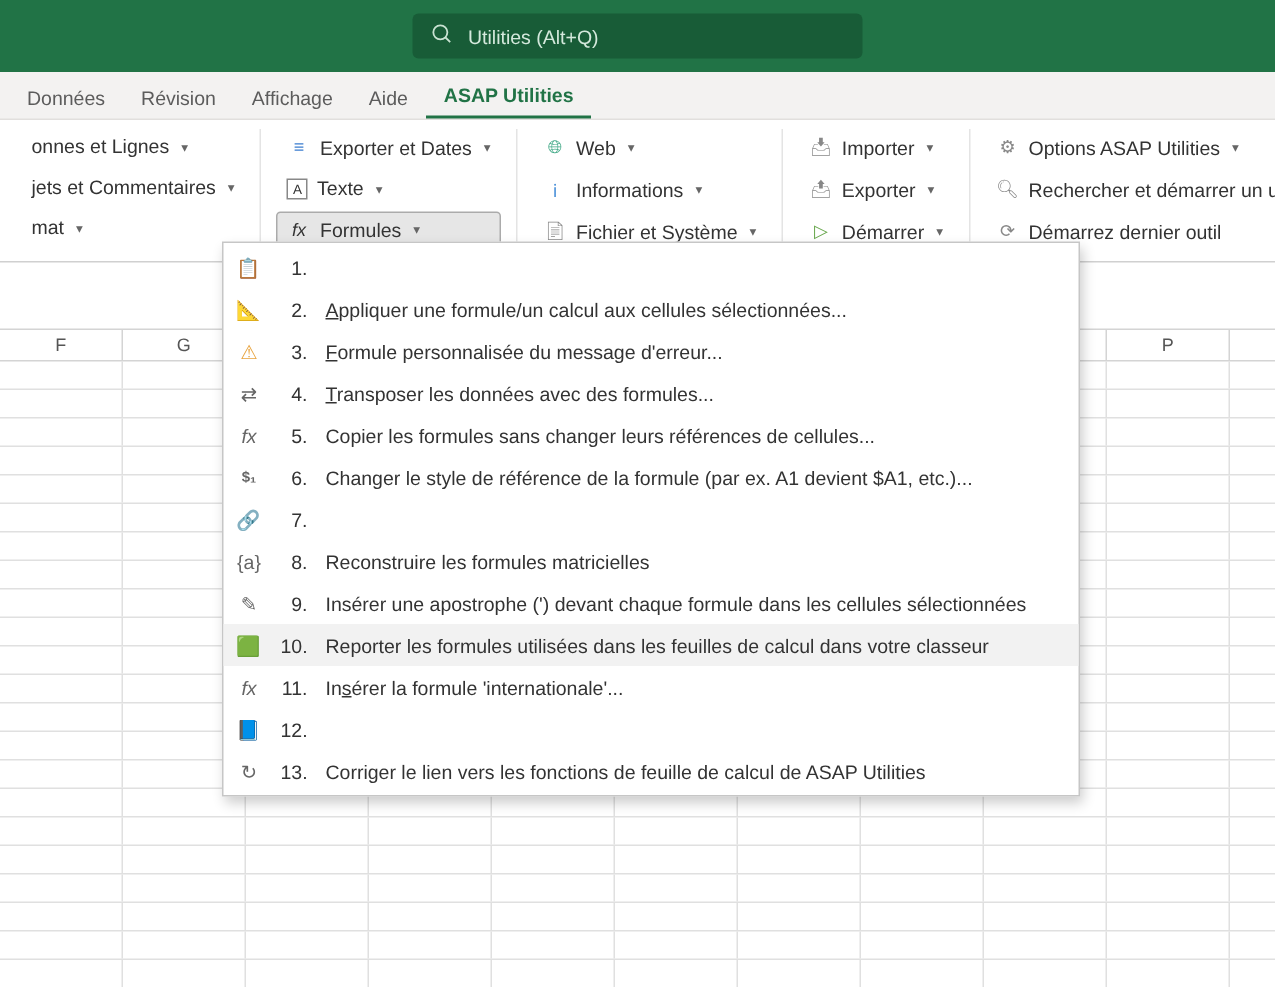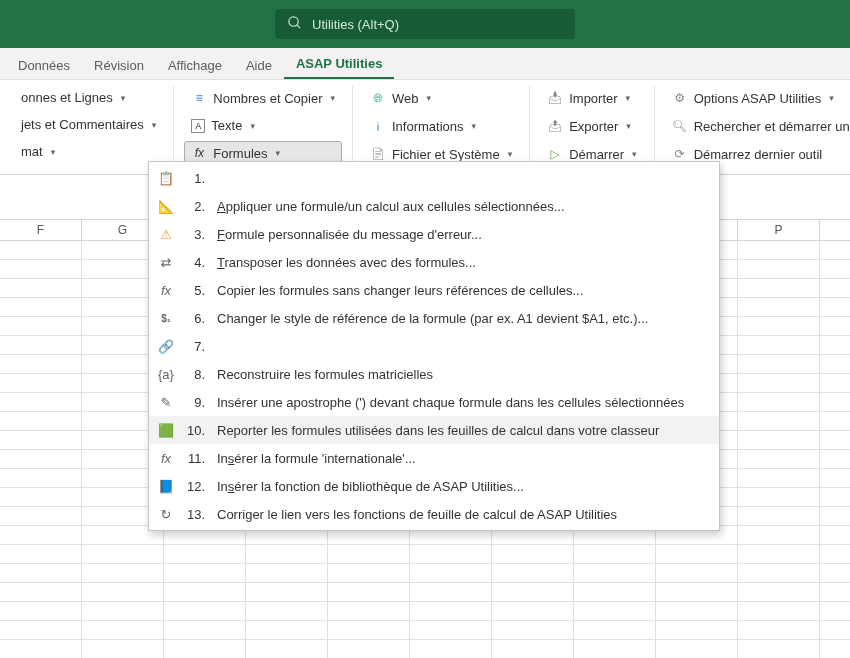--- a/index.html
+++ b/index.html
@@ -70,21 +70,21 @@
         <span class="caret">▾</span>
       </div>
     <div class="ribbon-btn">
         <span>mat</span>
         <span class="caret">▾</span>
       </div>
   </div>
   <div class="ribbon-group">
     <div class="ribbon-btn">
         <span class="ic" style="color:#3e7fd0">≡</span>
-        <span>Nombres et Copier</span>
+        <span>Exporter et Dates</span>
         <span class="caret">▾</span>
       </div>
     <div class="ribbon-btn">
         <span class="ic" style="border:1px solid #888;font-size:9px;width:14px;height:14px">A</span>
         <span>Texte</span>
         <span class="caret">▾</span>
       </div>
     <div class="ribbon-btn active">
         <span class="ic" style="font-style:italic">fx</span>
         <span>Formules</span>
@@ -481,20 +481,19 @@
     <div class="menu-item">
       <span class="mic" style="color:#666">
         <i>fx</i>
       </span>
       <span class="num">11.</span>
       <span class="lbl">In<span class="underline">s</span>érer la formule 'internationale'...</span>
     </div>
     <div class="menu-item">
       <span class="mic" style="color:#666">📘</span>
       <span class="num">12.</span>
-      <span class="lbl">In<span class="underline">s</span>érer la fonction de bibliothèque de ASAP Utilities...</span>
     </div>
     <div class="menu-item">
       <span class="mic" style="color:#666">↻</span>
       <span class="num">13.</span>
       <span class="lbl">Corriger le lien vers les fonctions de feuille de calcul de ASAP Utilities</span>
     </div>
   </div>
 
 </body></html>

